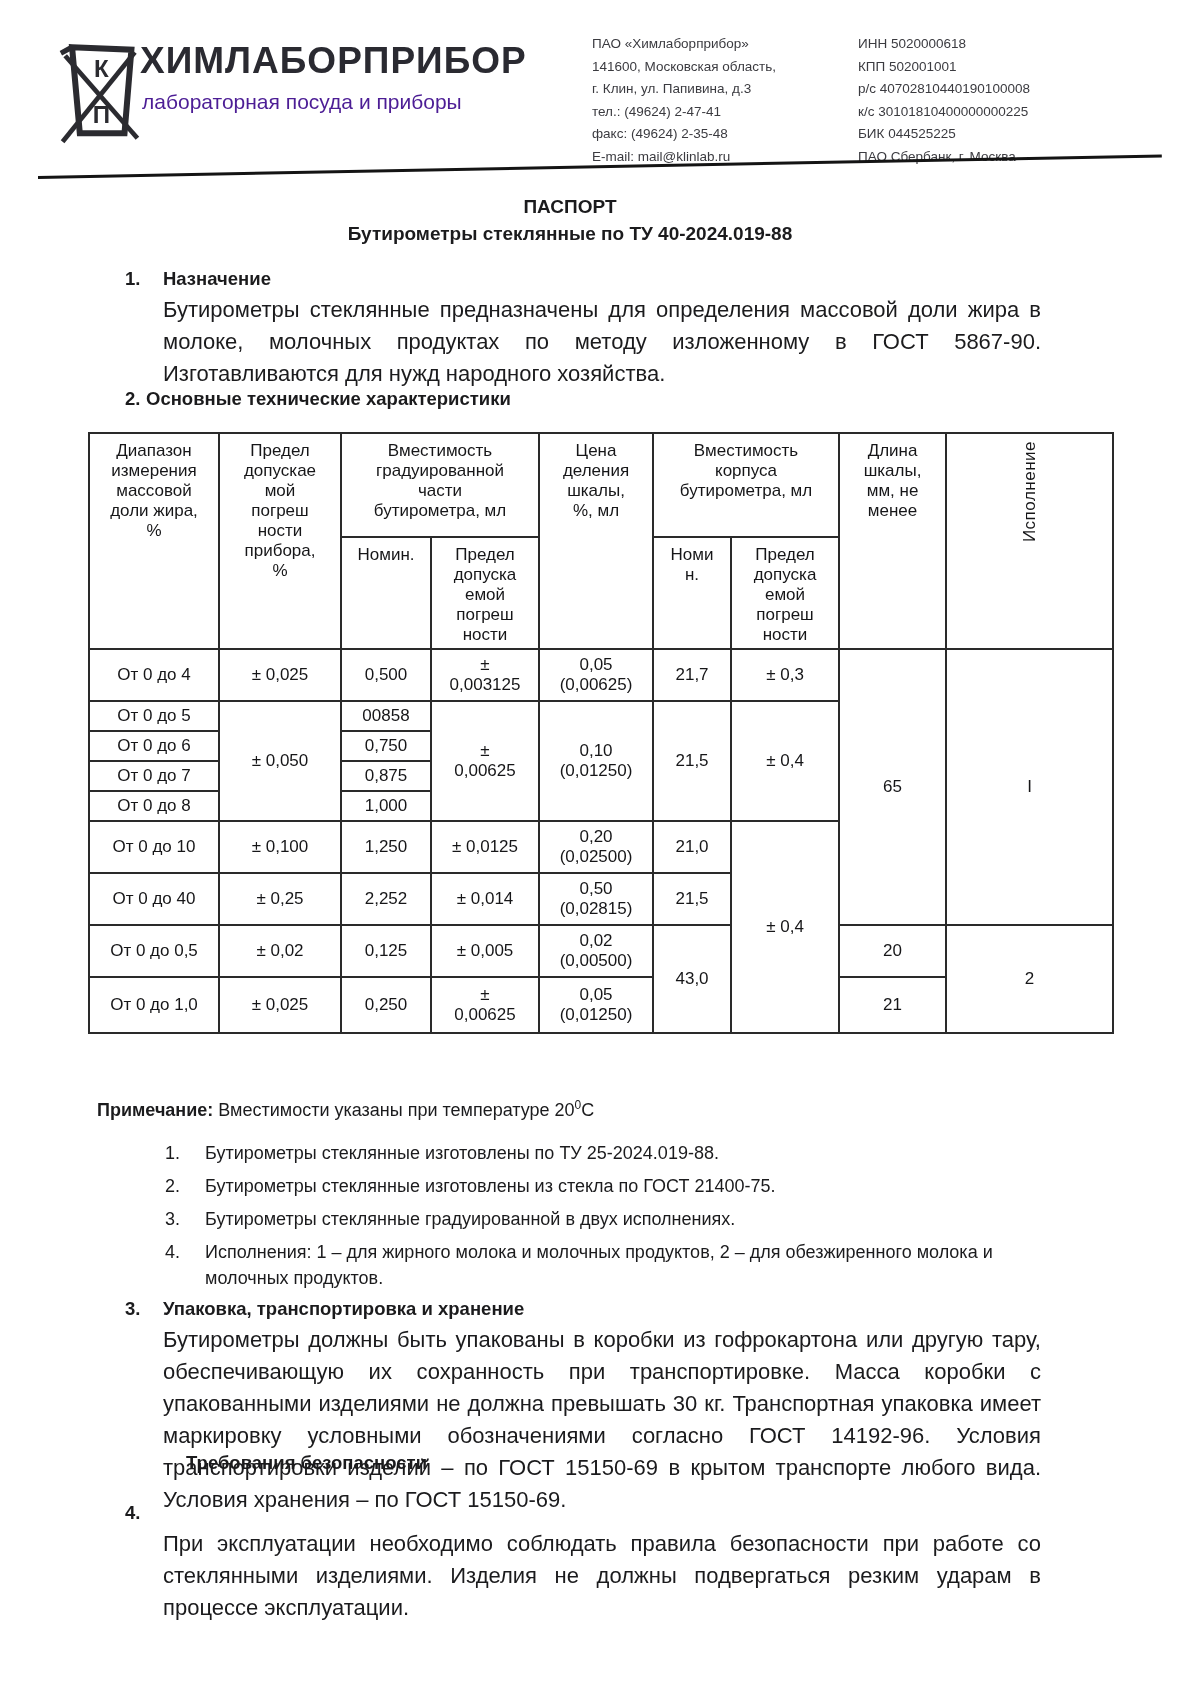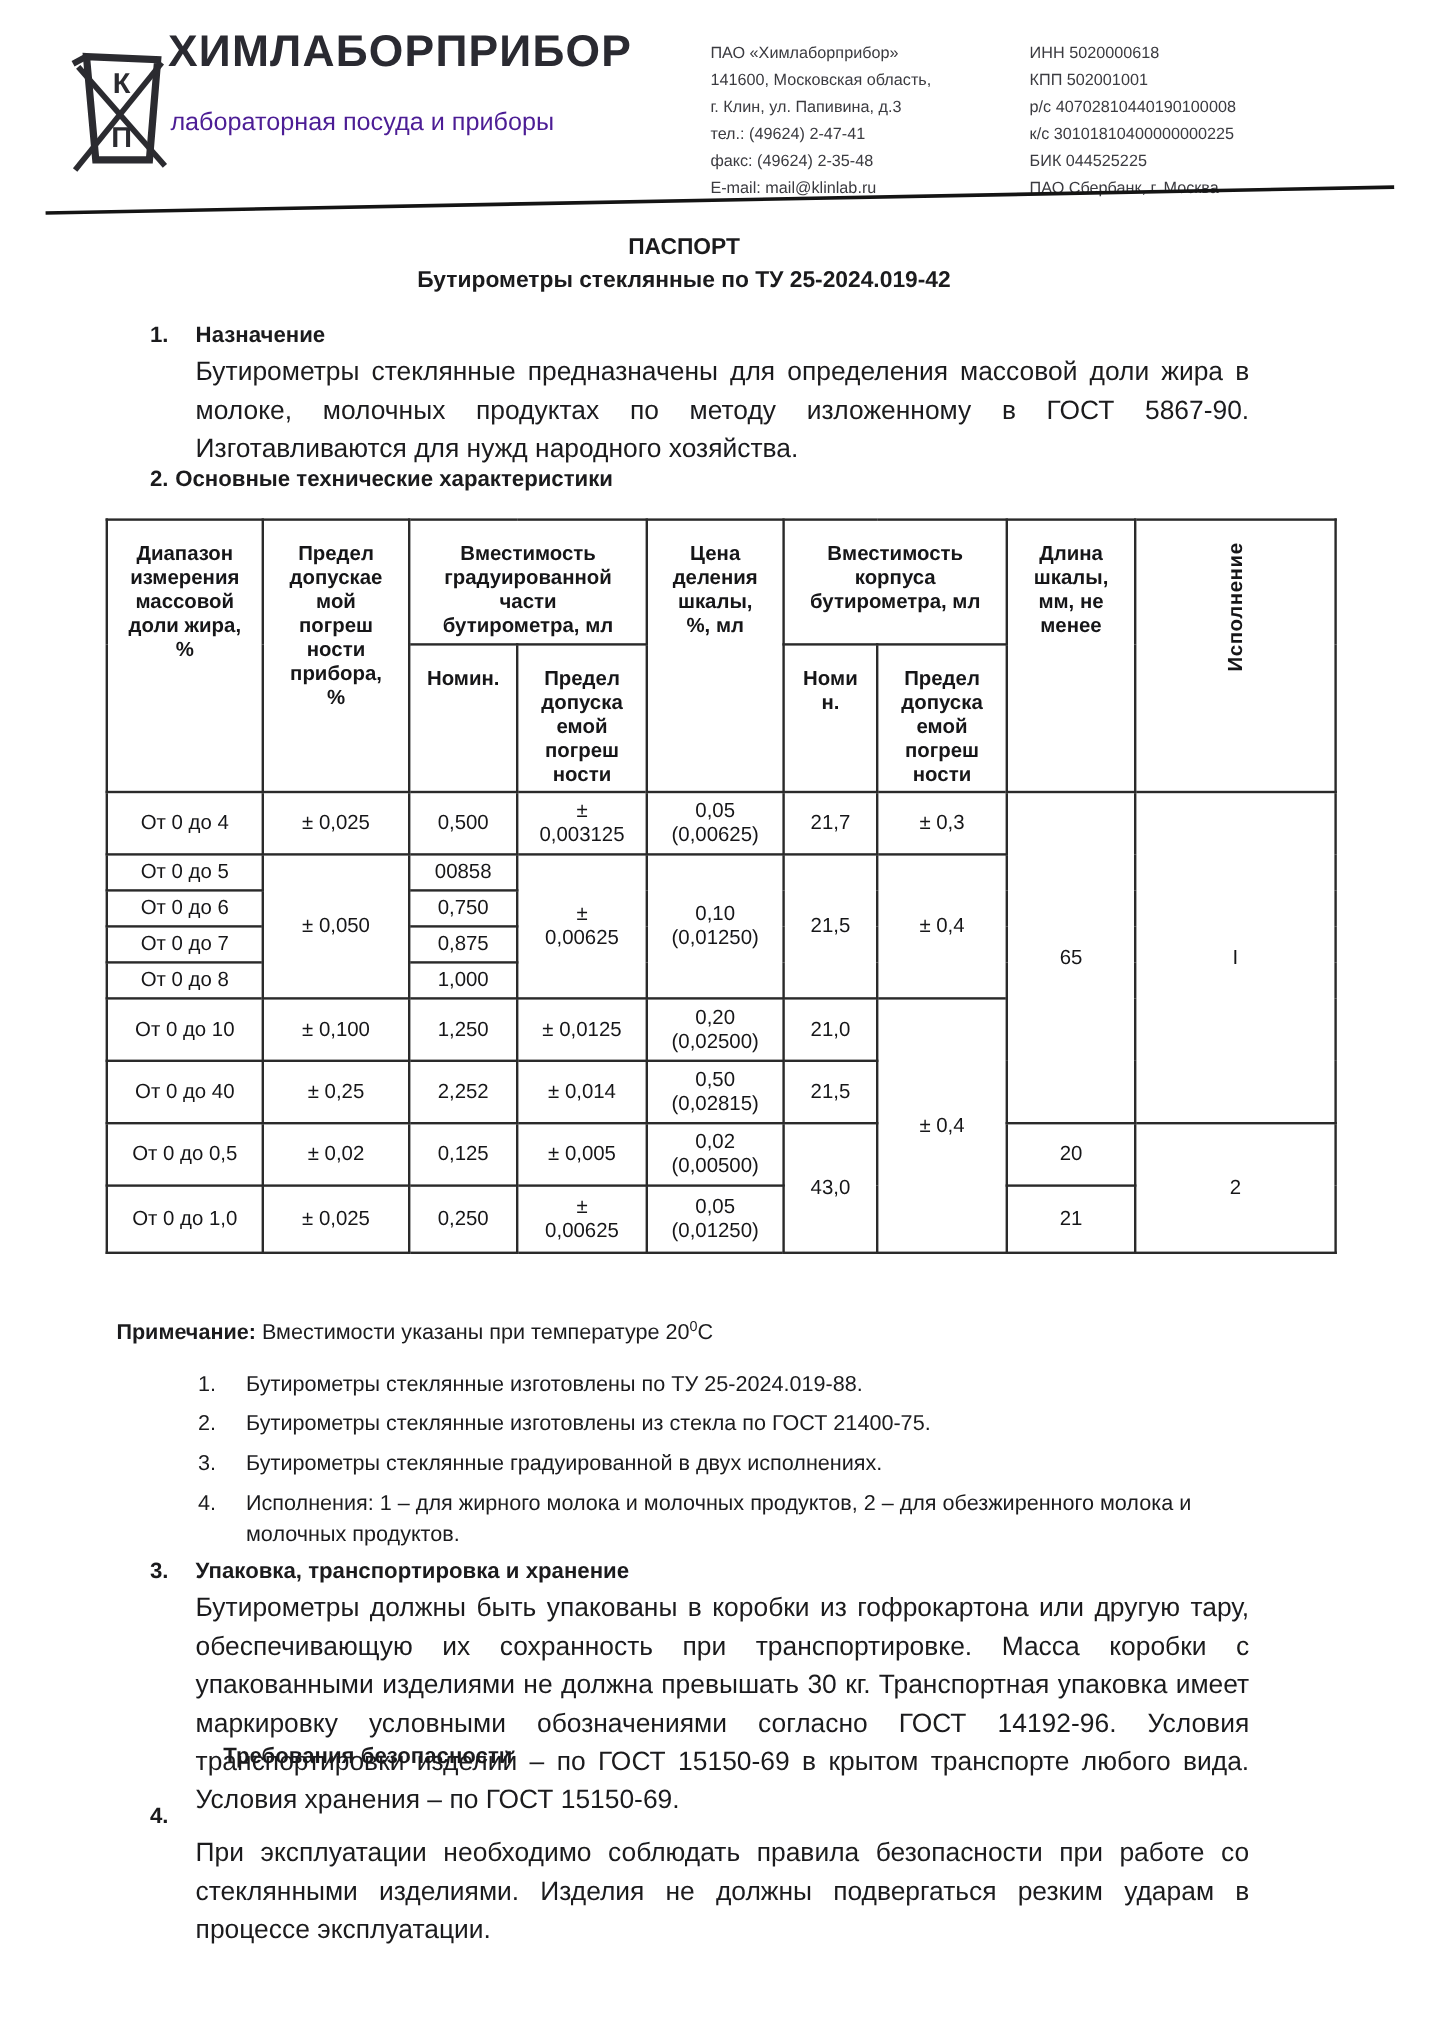--- a/index.html
+++ b/index.html
@@ -2,21 +2,21 @@
 <html lang="ru"><head>
 <meta charset="utf-8">
 <style>
   html,body{margin:0;padding:0;background:#ffffff;}
   .page{
     position:relative;width:1200px;height:1697px;background:#ffffff;
     font-family:"Liberation Sans", sans-serif;color:#1b1b1d;overflow:hidden;
   }
   
   .logo{position:absolute;left:54px;top:36px;}
-  .brand{position:absolute;left:140px;top:22px;font-size:37px;font-weight:bold;
+  .brand{position:absolute;left:140px;top:40px;font-size:37px;font-weight:bold;
          letter-spacing:1px;color:#2a2a31;}
   .tagline{position:absolute;left:142px;top:90px;font-size:21px;color:#4c1d95;}
   .contact{position:absolute;left:592px;top:33px;font-size:13.5px;line-height:22.5px;color:#3b3b40;}
   .bank{position:absolute;left:858px;top:33px;font-size:13.5px;line-height:22.5px;color:#3b3b40;}
   .rule{position:absolute;left:38px;top:176px;width:1124px;border-top:3px solid #141414;
         transform:rotate(-1.1deg);transform-origin:left center;}
   
   .title1{position:absolute;left:0;top:196px;width:1140px;text-align:center;
           font-size:19px;font-weight:bold;}
   .title2{position:absolute;left:0;top:223px;width:1140px;text-align:center;
@@ -26,21 +26,21 @@
   .sec-num{position:absolute;font-size:18.5px;font-weight:bold;}
   .sec-body{position:absolute;left:163px;width:878px;font-size:22px;line-height:32px;
             text-align:justify;}
   
   table.spec{position:absolute;left:88px;top:432px;width:1024px;border-collapse:collapse;
              table-layout:fixed;}
   table.spec th,table.spec td{
     border:2px solid #2a2a2a;white-space:pre-line;text-align:center;
     font-size:17px;padding:3px 4px;color:#161618;
   }
-  table.spec th{font-weight:bold;vertical-align:top;padding-top:18px;}
+  table.spec th{font-weight:normal;vertical-align:top;padding-top:7px;}
   table.spec td{vertical-align:middle;}
   tr.thr1{height:104px;} tr.thr2{height:112px;}
   tr.h-tall{height:52px;} tr.h-short{height:30px;} tr.h-last{height:56px;}
   th.rot{vertical-align:middle;padding:0;}
   th.rot span{writing-mode:vertical-rl;transform:rotate(180deg);display:inline-block;
               font-size:17px;letter-spacing:.5px;}
   
   .note{position:absolute;left:97px;top:1098px;font-size:18px;}
   .note .lbl{font-weight:bold;margin-top:36px;}
   .note sup{font-size:12px;}
@@ -83,21 +83,21 @@
     <div>КПП 502001001</div>
     <div>р/с 40702810440190100008</div>
     <div>к/с 30101810400000000225</div>
     <div>БИК 044525225</div>
     <div>ПАО Сбербанк, г. Москва</div>
   </div>
 
   <div class="rule"></div>
 
   <div class="title1">ПАСПОРТ</div>
-  <div class="title2">Бутирометры стеклянные по ТУ 25-2024.019-42</div>
+  <div class="title2">Бутирометры стеклянные по ТУ 40-2024.019-88</div>
 
   <div class="sec-num" style="left:125px;top:268px;">1.</div>
   <div class="sec-head" style="left:163px;top:268px;">Назначение</div>
   <div class="sec-body" style="top:294px;">Бутирометры стеклянные предназначены для определения массовой доли жира в молоке, молочных продуктах по методу изложенному в ГОСТ 5867-90. Изготавливаются для нужд народного хозяйства.</div>
 
   <div class="sec-num" style="left:125px;top:388px;">2.</div>
   <div class="sec-head" style="left:146px;top:388px;">Основные технические характеристики</div>
 
   <table class="spec">
     <colgroup>

